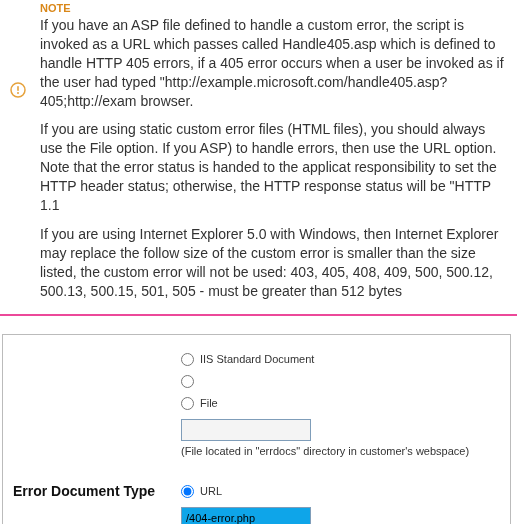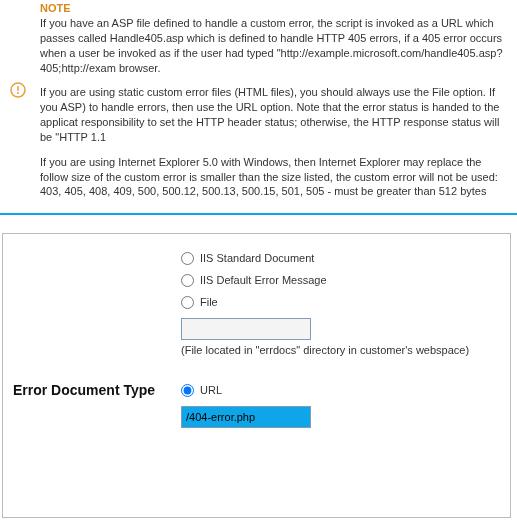--- a/index.html
+++ b/index.html
@@ -5,32 +5,32 @@
     * { margin: 0; padding: 0; box-sizing: border-box; }
     body {
       font-family: Verdana, Arial, sans-serif;
       font-size: 11px;
       color: #333;
       background: #fff;
       width: 517px;
     }
     .note-section {
       padding: 2px 8px 14px 40px;
-      border-bottom: 2px solid #0ea5e9;
+      border-bottom: 2px solid #ec4899;
       position: relative;
     }
     .note-heading {
       color: #d98719;
       font-weight: bold;
       font-size: 11px;
       margin-bottom: 2px;
     }
     .note-text {
       color: #333;
-      font-size: 11px;
+      font-size: 14px;
       line-height: 1.35;
       margin-bottom: 10px;
     }
     .note-text:last-child { margin-bottom: 0; }
     .warning-icon {
       position: absolute;
       left: 10px;
       top: 82px;
       width: 16px;
       height: 16px;
@@ -112,21 +112,20 @@
     <div class="form-label-col">Error Document Type</div>
     <div class="form-options-col">
 
       <div class="radio-row">
         <input type="radio" name="errtype" style="">
         <span class="radio-label">IIS Standard Document</span>
       </div>
 
       <div class="radio-row">
         <input type="radio" name="errtype" style="">
-        <span class="radio-label">IIS Default Error Message</span>
       </div>
 
       <div class="radio-row">
         <input type="radio" name="errtype" style="">
         <span class="radio-label">File</span>
       </div>
 
       <div class="input-block">
         <input type="text" class="text-input" disabled="" style="">
       </div>

